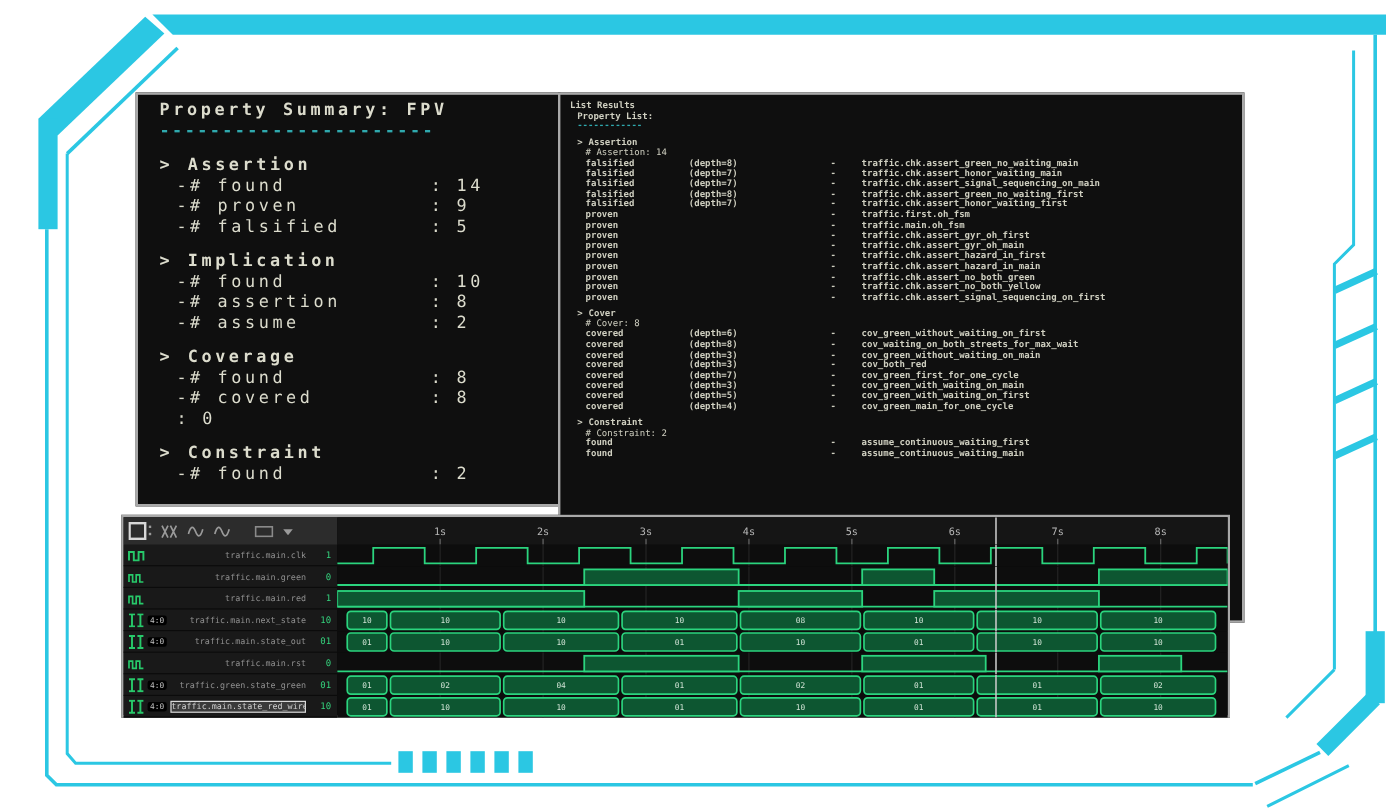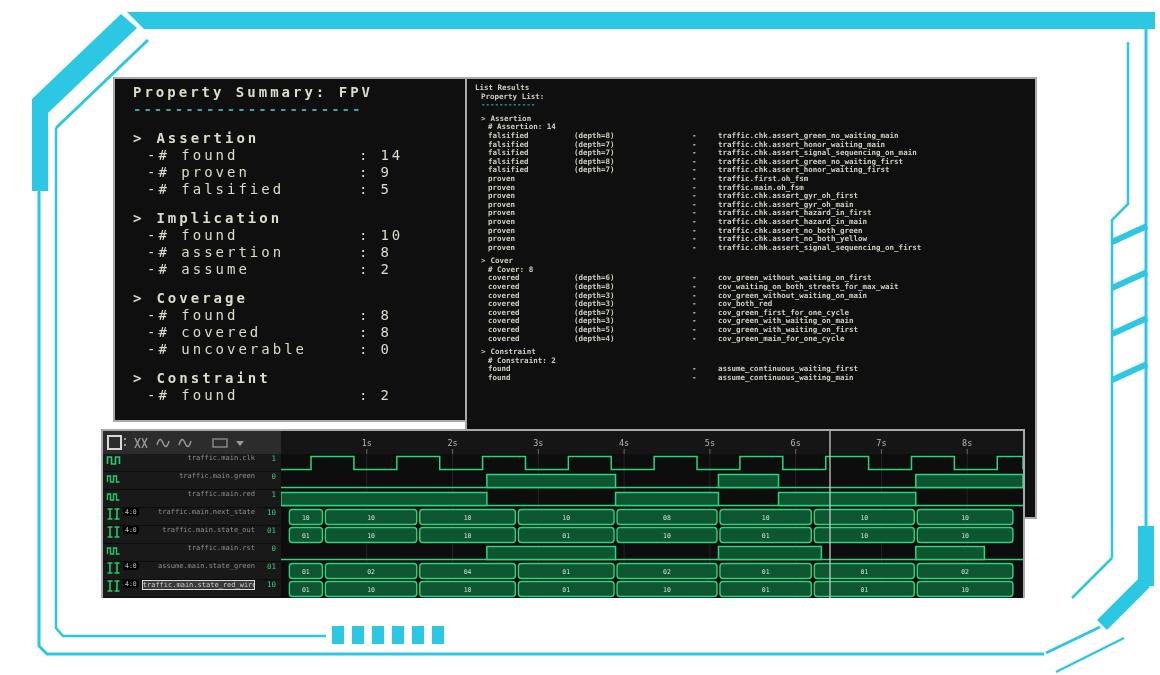--- a/index.html
+++ b/index.html
@@ -21,37 +21,37 @@
   .s-row .num{margin-left:10px}
 
   
   #list{left:465px;top:77px;width:572px;height:442px;padding:5px 8px;color:#cfcfc0}
   .l-line{font-size:7.5px;line-height:8.6px;white-space:pre;font-weight:bold}
   .l-sub{padding-left:6px}
   .l-sep{color:#2fa9ae;padding-left:6px}
   .l-sec{margin-top:5px}
   .l-head{display:flex;font-size:7.5px;line-height:8.6px;font-weight:bold;padding-left:6px}
   .l-head .blt{margin-right:5px}
-  .l-cnt{font-size:7.5px;line-height:8.6px;font-weight:bold;padding-left:13px}
+  .l-cnt{font-size:7.5px;line-height:8.6px;font-weight:normal;padding-left:13px}
   .l-row{display:flex;font-size:7.5px;line-height:8.6px;font-weight:bold;padding-left:13px}
   .l-row .st{width:86px}
   .l-row .dp{width:118px}
   .l-row .ds{width:26px}
   .l-row .nm{flex:1;white-space:nowrap;overflow:hidden}
 
   
   #wavep{left:101px;top:429px;width:924px;height:169px;background:#0b0b0b;display:flex;flex-direction:column;padding:0}
   .wv-head{display:flex;height:23px;flex:none}
   .wv-tools{width:178px;background:#2c2c2c;display:flex;align-items:center;padding:0 4px;box-sizing:border-box;flex:none}
   .wv-tools svg{display:block}
   .tool{margin-right:7px}
   .wv-ruler{flex:1;background:#151515}
   .wv-body{flex:1}
   .wv-row{display:flex;height:18px}
-  .wv-left{width:178px;display:flex;align-items:flex-start;height:100%;background:#191919;
+  .wv-left{width:178px;display:flex;align-items:center;height:100%;background:#191919;
            border-bottom:1px solid #0b0b0b;box-sizing:border-box;padding:0 2px;flex:none}
   .wv-icon{width:15px;height:12px;margin-left:1px;flex:none}
   .wv-range{font-size:6.5px;color:#c2c2c2;background:#000;padding:0 2px;margin-left:2px;border-radius:2px;flex:none}
   .wv-name{flex:1;text-align:right;font-size:7px;color:#8f8f8f;white-space:nowrap;overflow:hidden;margin:0 3px}
   .wv-name.sel{border:1px solid #d8d8d8;background:#3a3a3a;color:#cfcfcf}
   .wv-val{width:18px;text-align:right;font-size:7.5px;color:#34d17c;margin-right:3px;flex:none}
   .wv-wave{width:742px;height:18px;background:#0d0d0d;flex:none}
 </style>
 </head>
 <body>
@@ -143,21 +143,20 @@
         <span class="lbl">-# found</span>
         <span>:</span>
         <span class="num">8</span>
       </div>
     <div class="s-row">
         <span class="lbl">-# covered</span>
         <span>:</span>
         <span class="num">8</span>
       </div>
     <div class="s-row">
-        <span class="lbl">-# uncoverable</span>
         <span>:</span>
         <span class="num">0</span>
       </div>
   </div>
 
   <div class="s-sec">
     <div class="s-head">
         <span class="blt">&gt;</span>
         <span>Constraint</span>
       </div>
@@ -559,21 +558,21 @@
           <rect x="634.7745664739884" y="2.5" width="68.6242774566473" height="13" fill="#0d5631" stroke="#2bd47e" stroke-width="1.5"></rect>
           <line x1="548.9942196531791" y1="0" x2="548.9942196531791" y2="18" stroke="#c9c9c9" stroke-width="1.3"></line>
         </svg>
     </div>
     <div class="wv-row">
       <div class="wv-left">
           <svg class="wv-icon" viewBox="0 0 14 12">
             <path d="M1 1 H6 M1 11 H6 M3.5 1 V11 M8 1 H13 M8 11 H13 M10.5 1 V11" stroke="#27c96a" stroke-width="1.6" fill="none"></path>
           </svg>
           <span class="wv-range">4:0</span>
-          <span class="wv-name">assume.main.state_green</span>
+          <span class="wv-name">traffic.green.state_green</span>
           <span class="wv-val">01</span>
         </div>
       <svg class="wv-wave" viewBox="0 0 742 18">
           <line x1="85.78034682080924" y1="0" x2="85.78034682080924" y2="18" stroke="#242424" stroke-width="1"></line>
           <line x1="171.56069364161849" y1="0" x2="171.56069364161849" y2="18" stroke="#242424" stroke-width="1"></line>
           <line x1="257.3410404624277" y1="0" x2="257.3410404624277" y2="18" stroke="#242424" stroke-width="1"></line>
           <line x1="343.12138728323697" y1="0" x2="343.12138728323697" y2="18" stroke="#242424" stroke-width="1"></line>
           <line x1="428.9017341040462" y1="0" x2="428.9017341040462" y2="18" stroke="#242424" stroke-width="1"></line>
           <line x1="514.6820809248554" y1="0" x2="514.6820809248554" y2="18" stroke="#242424" stroke-width="1"></line>
           <line x1="600.4624277456647" y1="0" x2="600.4624277456647" y2="18" stroke="#242424" stroke-width="1"></line>

